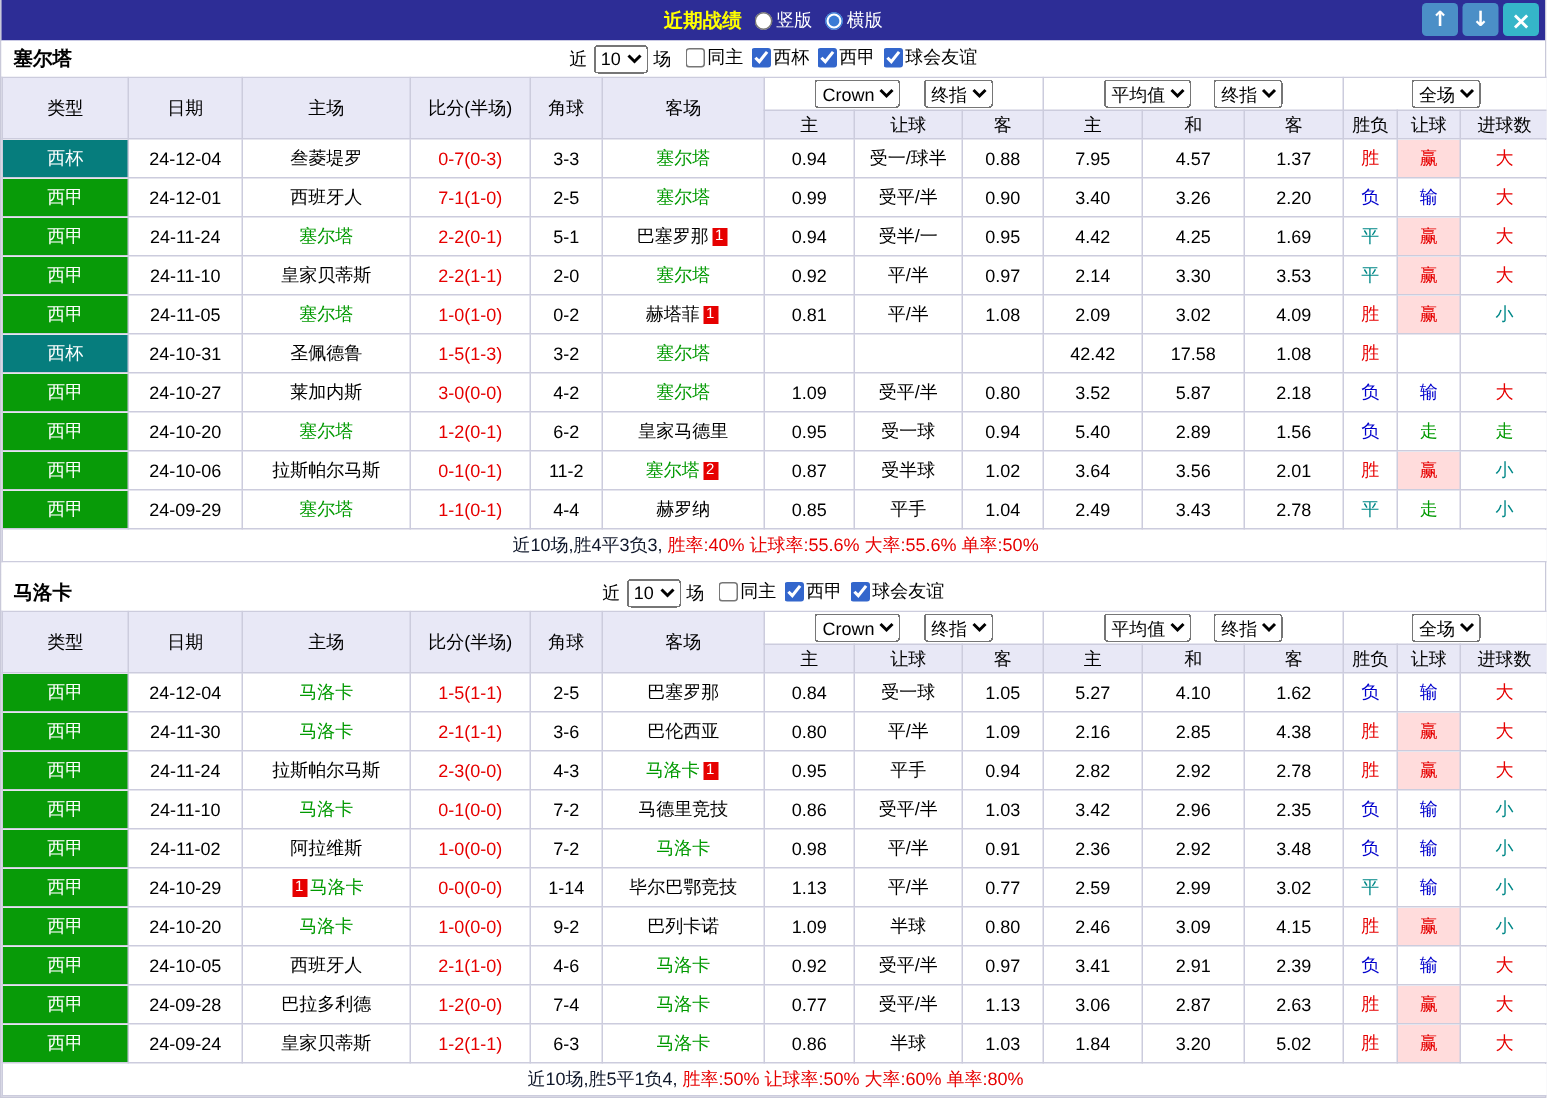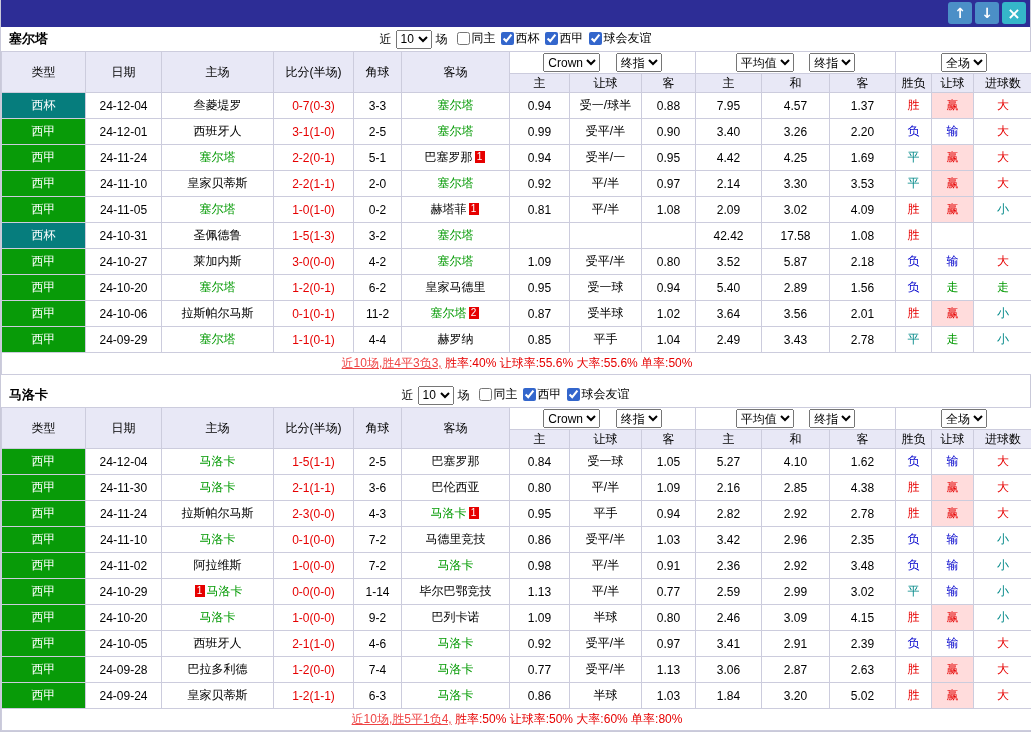--- a/index.html
+++ b/index.html
@@ -60,31 +60,42 @@
   .o-win  { color:#e60000; }
   .o-lose { color:#0000cc; }
   .o-draw { color:#008888; }
   .h-win  { color:#e60000; background:#ffdcdc; }
   .h-lose { color:#0000cc; }
   .h-push { color:#009900; }
   .g-big  { color:#e60000; }
   .g-small{ color:#008888; }
   .g-push { color:#009900; }
 
-  .summary .sum-prefix { color:#ef4444;text-decoration:underline; }
+  .summary .sum-prefix { color:#0f172a; }
   .summary .sum-stats  { color:#e60000; margin-left:0; }
 
   .section-gap { height:8px; background:#fff; }
 </style>
 </head>
 <body>
 
 <div id="page">
 
   <div class="titlebar">
+    <div class="titlebar-center">
+      <span class="title">近期战绩</span>
+      <label class="radio-item">
+        <input type="radio" name="layout" class="layout-radio" style="">
+        <span>竖版</span>
+      </label>
+      <label class="radio-item">
+        <input type="radio" name="layout" class="layout-radio" checked="" style="">
+        <span>横版</span>
+      </label>
+    </div>
     <div class="win-buttons">
       <button class="win-btn btn-up">
           <span>↑</span>
         </button>
       <button class="win-btn btn-down">
           <span>↓</span>
         </button>
       <button class="win-btn btn-close">
           <span>×</span>
         </button>
@@ -180,21 +191,21 @@
       <td>4.57</td>
       <td>1.37</td>
       <td class="o-win">胜</td>
       <td class="h-win">赢</td>
       <td class="g-big">大</td>
     </tr>
           <tr>
       <td class="c-league lg-liga">西甲</td>
       <td class="c-date">24-12-01</td>
       <td class="c-home"><span>西班牙人</span></td>
-      <td class="c-score">3-1(1-0)</td>
+      <td class="c-score">7-1(1-0)</td>
       <td class="c-corner">2-5</td>
       <td class="c-away"><span class="focus-team">塞尔塔</span></td>
       <td>0.99</td>
       <td>受平/半</td>
       <td>0.90</td>
       <td>3.40</td>
       <td>3.26</td>
       <td>2.20</td>
       <td class="o-lose">负</td>
       <td class="h-lose">输</td>

